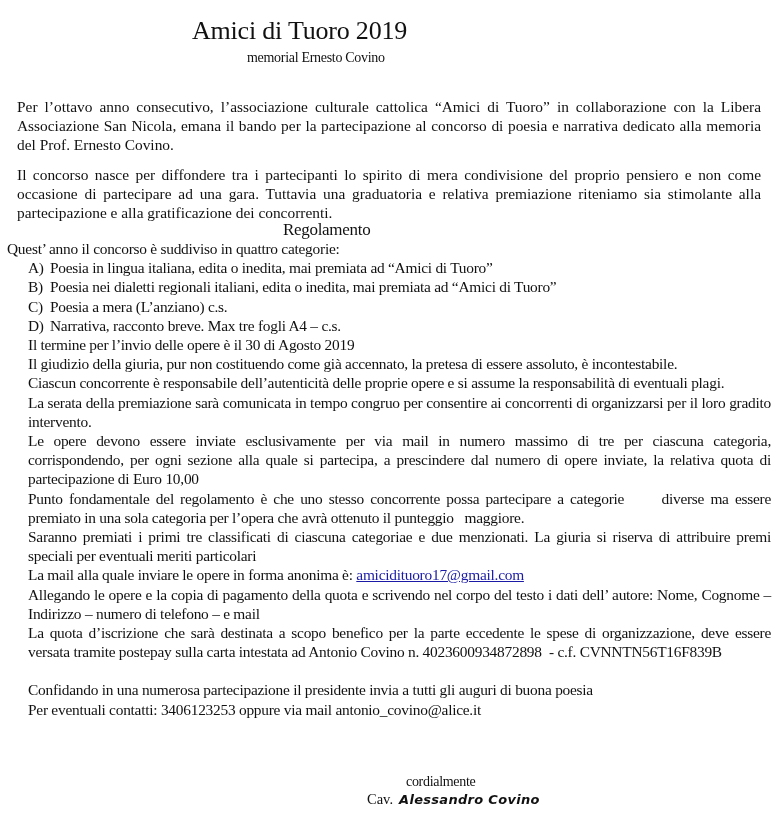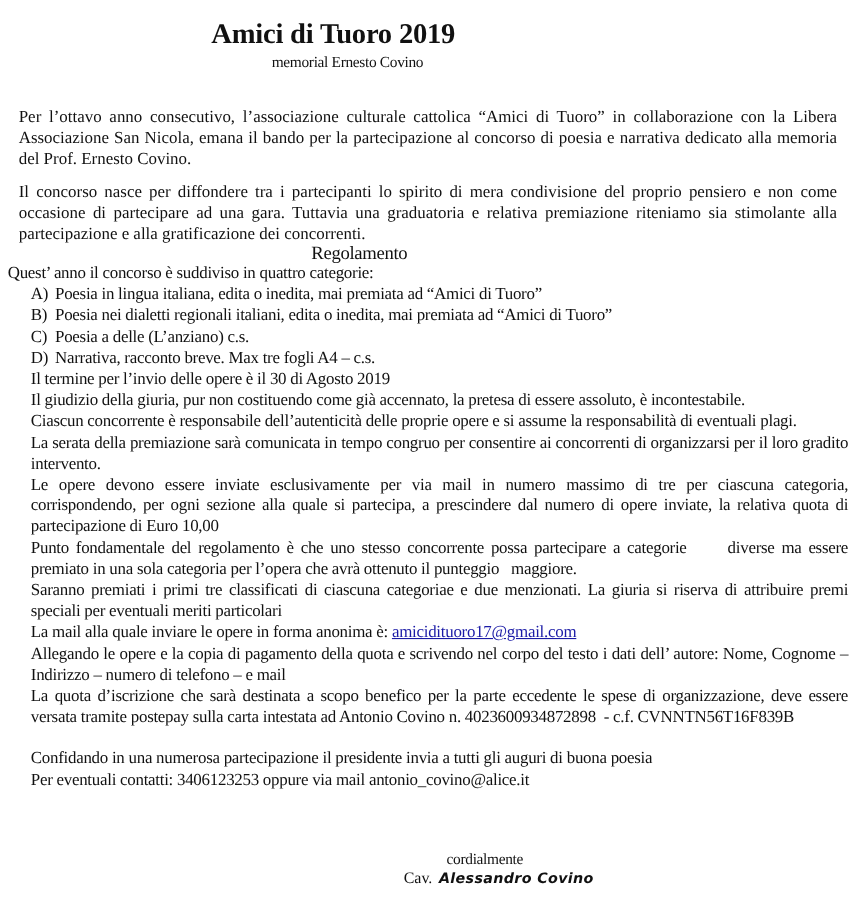--- a/index.html
+++ b/index.html
@@ -7,21 +7,20 @@
     width: 784px; height: 832px; overflow: hidden; position: relative;
     font-family: "Liberation Serif", "DejaVu Serif", serif;
     color: #111111;
     font-size: 15.4px;
     line-height: 19.2px;
   }
   .title {
     position: absolute; left: 192px; top: 16px;
     font-size: 26px; line-height: 30px; letter-spacing: -0.2px;
     white-space: nowrap;
-    font-weight: bold;
   }
   .subtitle {
     position: absolute; left: 218px; top: 49px;
     font-size: 14px; line-height: 18px; letter-spacing: -0.3px;
     white-space: nowrap;
     margin-left: 29px;
   }
   .intro {
     position: absolute; left: 7px; top: 87px; width: 764px;
   }
@@ -66,21 +65,21 @@
   <p class="just">Il concorso nasce per diffondere tra i partecipanti lo spirito di mera condivisione del proprio pensiero e non come occasione di partecipare ad una gara. Tuttavia una graduatoria e relativa premiazione riteniamo sia stimolante alla partecipazione e alla gratificazione dei concorrenti.</p>
 </div>
 
 <div class="section-heading">Regolamento</div>
 
 <div class="rules">
   <p>Quest’ anno il concorso è suddiviso in quattro categorie:</p>
   <ul class="list">
     <li><span class="letter">A)</span><span>Poesia in lingua italiana, edita o inedita, mai premiata ad “Amici di Tuoro”</span></li>
     <li><span class="letter">B)</span><span>Poesia nei dialetti regionali italiani, edita o inedita, mai premiata ad “Amici di Tuoro”</span></li>
-    <li><span class="letter">C)</span><span>Poesia a delle (L’anziano) c.s.</span></li>
+    <li><span class="letter">C)</span><span>Poesia a mera (L’anziano) c.s.</span></li>
     <li><span class="letter">D)</span><span>Narrativa, racconto breve. Max tre fogli A4 – c.s.</span></li>
   </ul>
   <p class="indent">Il termine per l’invio delle opere è il 30 di Agosto 2019</p>
   <p class="just indent">Il giudizio della giuria, pur non costituendo come già accennato, la pretesa di essere assoluto, è incontestabile.</p>
   <p class="just indent">Ciascun concorrente è responsabile dell’autenticità delle proprie opere e si assume la responsabilità di eventuali plagi.</p>
   <p class="just indent">La serata della premiazione sarà comunicata in tempo congruo per consentire ai concorrenti di organizzarsi per il loro gradito intervento.</p>
   <p class="just indent">Le opere devono essere inviate esclusivamente per via mail in numero massimo di tre per ciascuna categoria, corrispondendo, per ogni sezione alla quale si partecipa, a prescindere dal numero di opere inviate, la relativa quota di partecipazione di Euro 10,00</p>
   <p class="just indent" style="white-space: pre-wrap;">Punto fondamentale del regolamento è che uno stesso concorrente possa partecipare a categorie      diverse ma essere premiato in una sola categoria per l’opera che avrà ottenuto il punteggio   maggiore.</p>
   <p class="just indent">Saranno premiati i primi tre classificati di ciascuna categoriae e due menzionati. La giuria si riserva di attribuire premi speciali per eventuali meriti particolari</p>
   <p class="indent"><span>La mail alla quale inviare le opere in forma anonima è: </span><a class="link">amicidituoro17@gmail.com</a></p>

